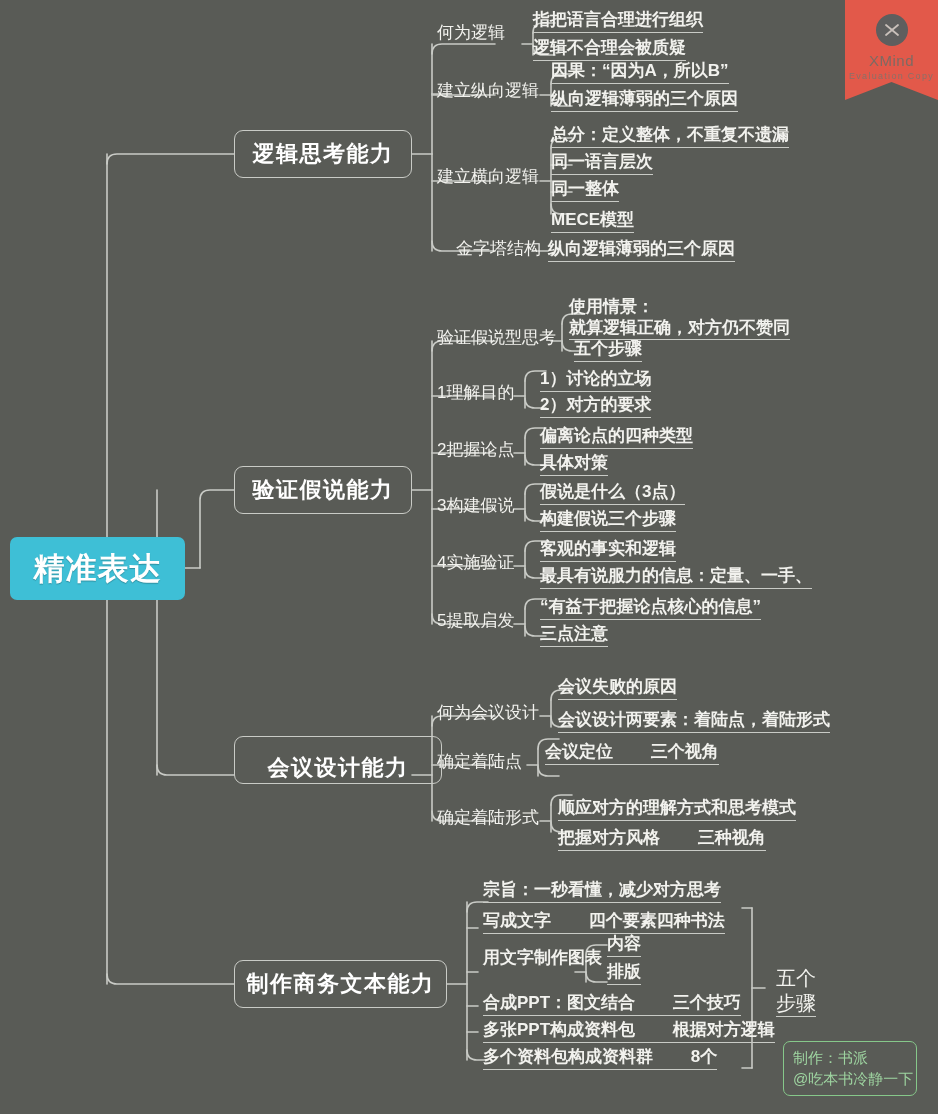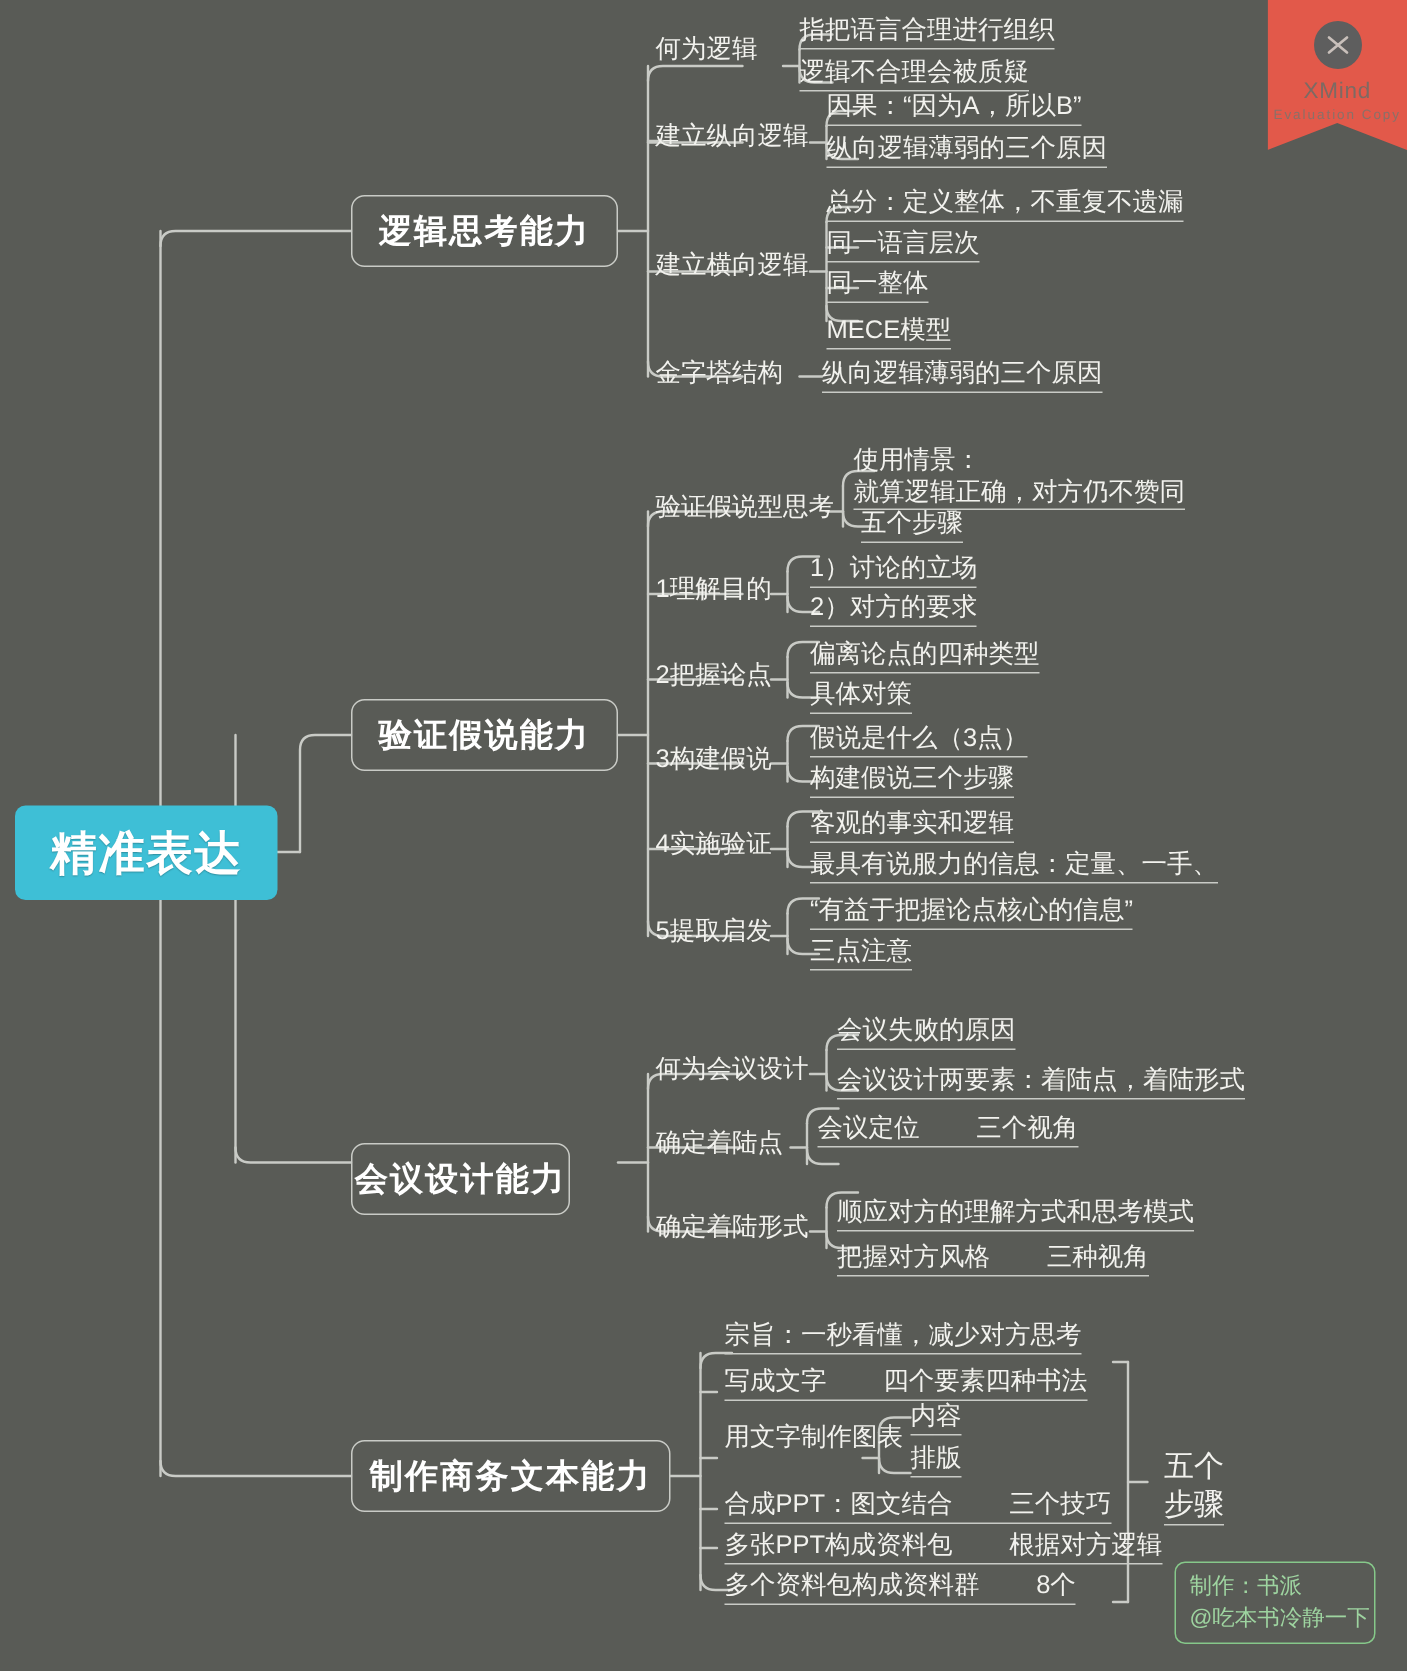--- a/index.html
+++ b/index.html
@@ -41,21 +41,21 @@
   .node{
     position:absolute;
     color:#f2f2ee;
     white-space:pre;
     line-height:1.22;
     z-index:3;
     padding-bottom:1px;
   }
   .node.u{border-bottom:1.6px solid #c9cbc6;}
   .node.n2{font-size:17px;}
-  .node.n3{font-size:17px;}
+  .node.n3{font-size:17px;font-weight:bold;}
 
   
   .summary-label{
     position:absolute;color:#f2f2ee;font-size:20px;line-height:1.25;
     white-space:pre;z-index:3;
   }
   .summary-label.u{border-bottom:1.6px solid #c9cbc6;}
 
   
   .credit{
@@ -232,42 +232,42 @@
   <div class="root-node">
     <span>精准表达</span>
   </div>
 
   <div class="l1" style="left:234px;top:130px;width:178px;height:48px;">
     <span>逻辑思考能力</span>
   </div>
   <div class="l1" style="left:234px;top:466px;width:178px;height:48px;">
     <span>验证假说能力</span>
   </div>
-  <div class="l1" style="left:234px;top:762px;width:146px;height:48px;">
+  <div class="l1" style="left:234px;top:736px;width:208px;height:48px;align-items:flex-end;">
     <span>会议设计能力</span>
   </div>
   <div class="l1" style="left:234px;top:960px;width:213px;height:48px;">
     <span>制作商务文本能力</span>
   </div>
 
   <div class="node n2" style="left:437px;top:23px;">何为逻辑</div>
   <div class="node n3 u" style="left:533px;top:10px;">指把语言合理进行组织</div>
   <div class="node n3 u" style="left:533px;top:38px;">逻辑不合理会被质疑</div>
 
   <div class="node n2" style="left:437px;top:81px;">建立纵向逻辑</div>
   <div class="node n3 u" style="left:551px;top:61px;">因果：“因为A，所以B”</div>
   <div class="node n3 u" style="left:551px;top:89px;">纵向逻辑薄弱的三个原因</div>
 
   <div class="node n2" style="left:437px;top:167px;">建立横向逻辑</div>
   <div class="node n3 u" style="left:551px;top:125px;text-align:right;">总分：定义整体，不重复不遗漏</div>
   <div class="node n3 u" style="left:551px;top:152px;">同一语言层次</div>
   <div class="node n3 u" style="left:551px;top:179px;">同一整体</div>
   <div class="node n3 u" style="left:551px;top:210px;">MECE模型</div>
 
-  <div class="node n2" style="left:437px;top:239px;">金字塔结构</div>
+  <div class="node n2" style="left:456px;top:239px;">金字塔结构</div>
   <div class="node n3 u" style="left:548px;top:239px;">纵向逻辑薄弱的三个原因</div>
 
   <div class="node n2" style="left:437px;top:328px;">验证假说型思考</div>
   <div class="node n3 u" style="left:569px;top:297px;">使用情景：
 就算逻辑正确，对方仍不赞同</div>
   <div class="node n3 u" style="left:574px;top:339px;">五个步骤</div>
 
   <div class="node n2" style="left:437px;top:383px;">1理解目的</div>
   <div class="node n3 u" style="left:540px;top:369px;">1）讨论的立场</div>
   <div class="node n3 u" style="left:540px;top:395px;">2）对方的要求</div>

